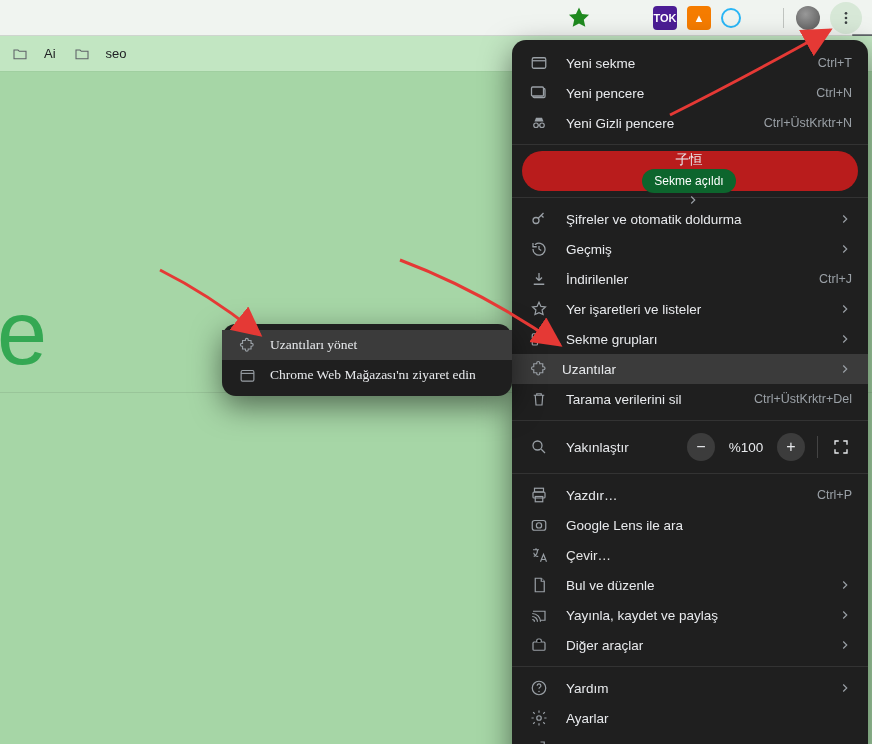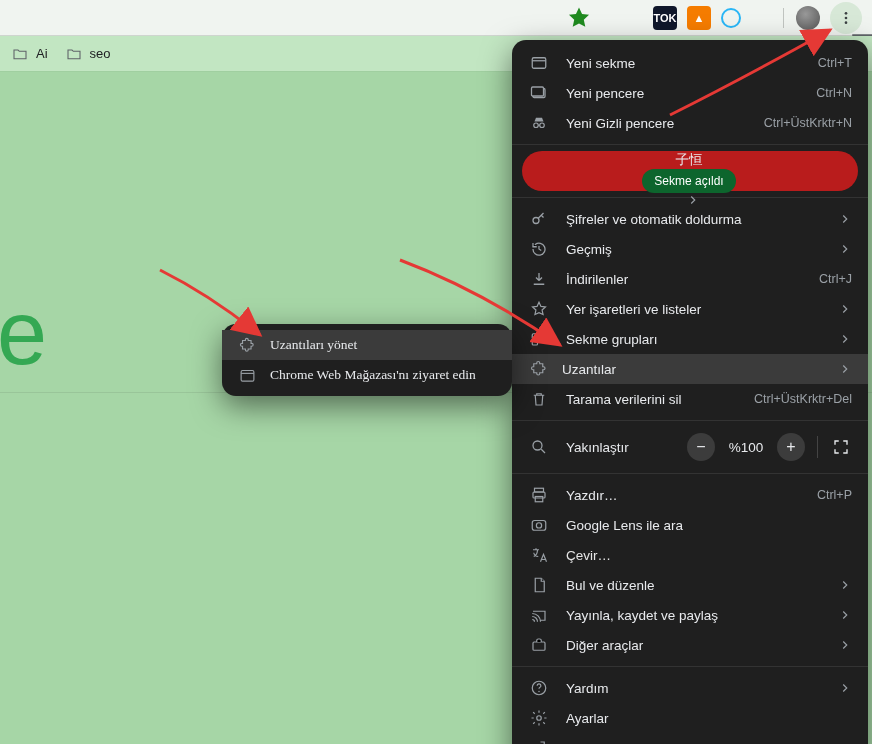--- a/index.html
+++ b/index.html
@@ -21,21 +21,21 @@
   }
   .topbar .star {
     width: 28px; height: 28px; display:flex; align-items:center; justify-content:center;
     color: #1f8a1f; font-size: 18px;
   }
   .ext-icon {
     width: 24px; height: 24px; border-radius: 4px;
     display:flex; align-items:center; justify-content:center;
     font-size: 11px; font-weight: bold; color: #fff;
   }
-  .ext-icon.tok { background:#0f172a; }
+  .ext-icon.tok { background:#4c1d95; }
   .ext-icon.orange { background:#f57c00; }
   .ext-icon.ring { background:transparent; border:2px solid #29b6f6; border-radius:50%; width:20px; height:20px; }
   .puzzle { width:20px; height:20px; color:#5f6368; }
   .vert-sep { width:1px; height:20px; background:#c0c4c0; margin:0 2px; }
   .avatar-small {
     width:24px; height:24px; border-radius:50%;
     background: radial-gradient(circle at 40% 35%, #999, #555);
   }
   .kebab-btn {
     width:32px; height:32px; border-radius:50%;
@@ -46,21 +46,21 @@
   .kebab-btn svg { width:16px; height:16px; }
 
   
   .bmbar {
     position:absolute; left:0; right:0; top:36px; height:36px;
     background:#c2e6c2;
     display:flex; align-items:center; gap:18px; padding-left:12px;
     color:#202124; font-size:13px;
     border-bottom:1px solid #a0cfa0;
   }
-  .bm { display:flex; align-items:center; gap:8px; cursor:pointer; }
+  .bm { display:flex; align-items:center; gap:16px; cursor:pointer; }
   .bm svg { width:16px; height:16px; color:#5f6368; }
 
   
   .page {
     position:absolute; left:0; right:0; top:72px; bottom:0;
     background:#a6d6a6;
   }
   
   .glogo {
     position:absolute; left:-20px; top:210px;

